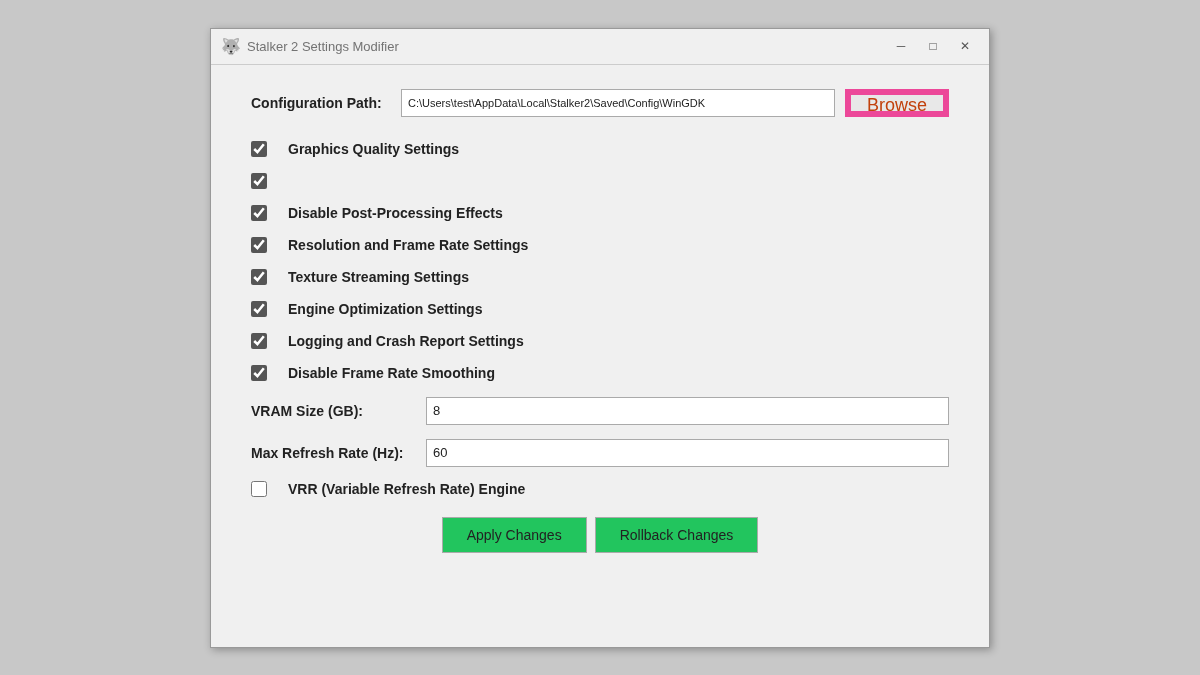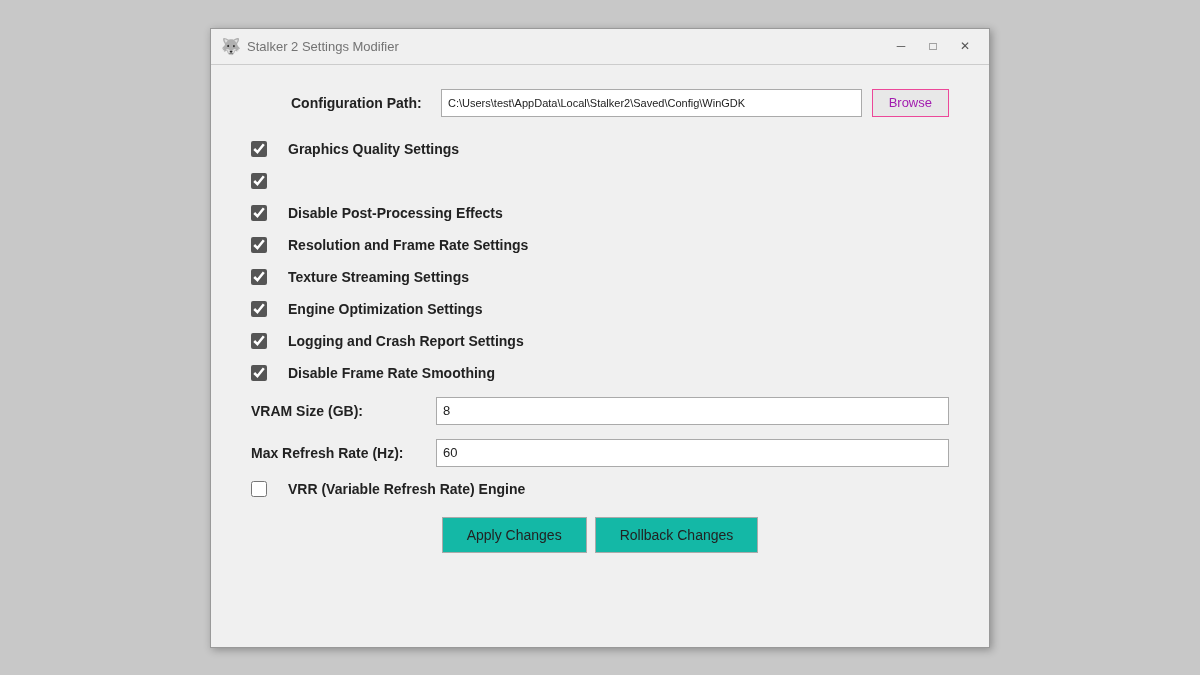--- a/index.html
+++ b/index.html
@@ -71,21 +71,20 @@
       padding: 24px 40px;
       flex: 1;
       overflow-y: auto;
     }
 
     .config-path-row {
       display: flex;
       align-items: center;
       margin-bottom: 24px;
       gap: 10px;
-      margin-left: 40px;
     }
 
     .config-path-label {
       font-weight: 600;
       color: #222;
       white-space: nowrap;
       min-width: 140px;
     }
 
     .config-path-input {
@@ -95,25 +94,25 @@
       background: white;
       padding: 2px 6px;
       font-size: 11px;
       color: #222;
       outline: none;
     }
 
     .browse-btn {
       height: 28px;
       padding: 0 16px;
-      border: 1px solid #ec4899;
+      border: 6px solid #ec4899;
       background: #e8e8e8;
       cursor: pointer;
-      font-size: 13px;
-      color: #a21caf;
+      font-size: 18px;
+      color: #c2410c;
       white-space: nowrap;
     }
 
     .checkbox-row {
       display: flex;
       align-items: center;
       margin-bottom: 16px;
       gap: 21px;
     }
 
@@ -128,21 +127,20 @@
       font-weight: 600;
       color: #222;
       font-size: 14px;
       cursor: pointer;
     }
 
     .field-row {
       display: flex;
       align-items: center;
       margin-bottom: 14px;
-      gap: 10px;
     }
 
     .field-label {
       font-weight: 600;
       color: #222;
       min-width: 175px;
       font-size: 14px;
     }
 
     .field-input {
@@ -161,21 +159,21 @@
       justify-content: center;
       gap: 8px;
       margin-top: 20px;
       padding-bottom: 16px;
     }
 
     .action-btn {
       height: 36px;
       padding: 0 24px;
       border: 1px solid #aaa;
-      background: #14b8a6;
+      background: #22c55e;
       cursor: pointer;
       font-size: 14px;
       color: #222;
     }
   </style>
 </head>
 <body>
 
 <div class="window">
 

